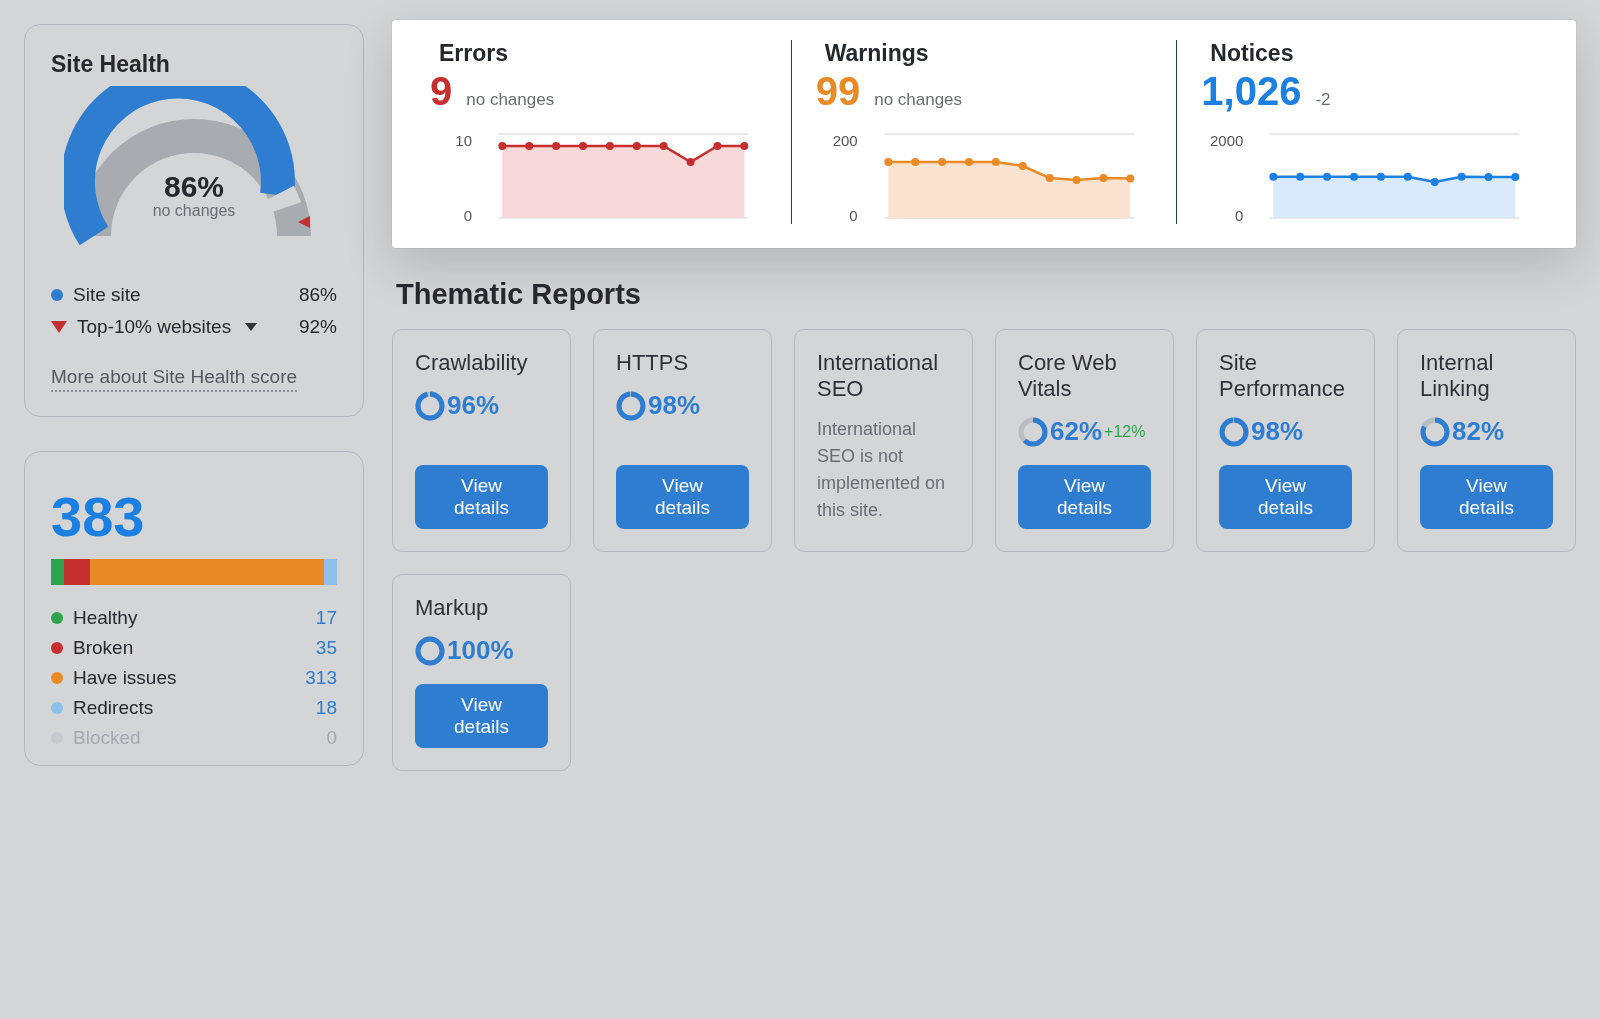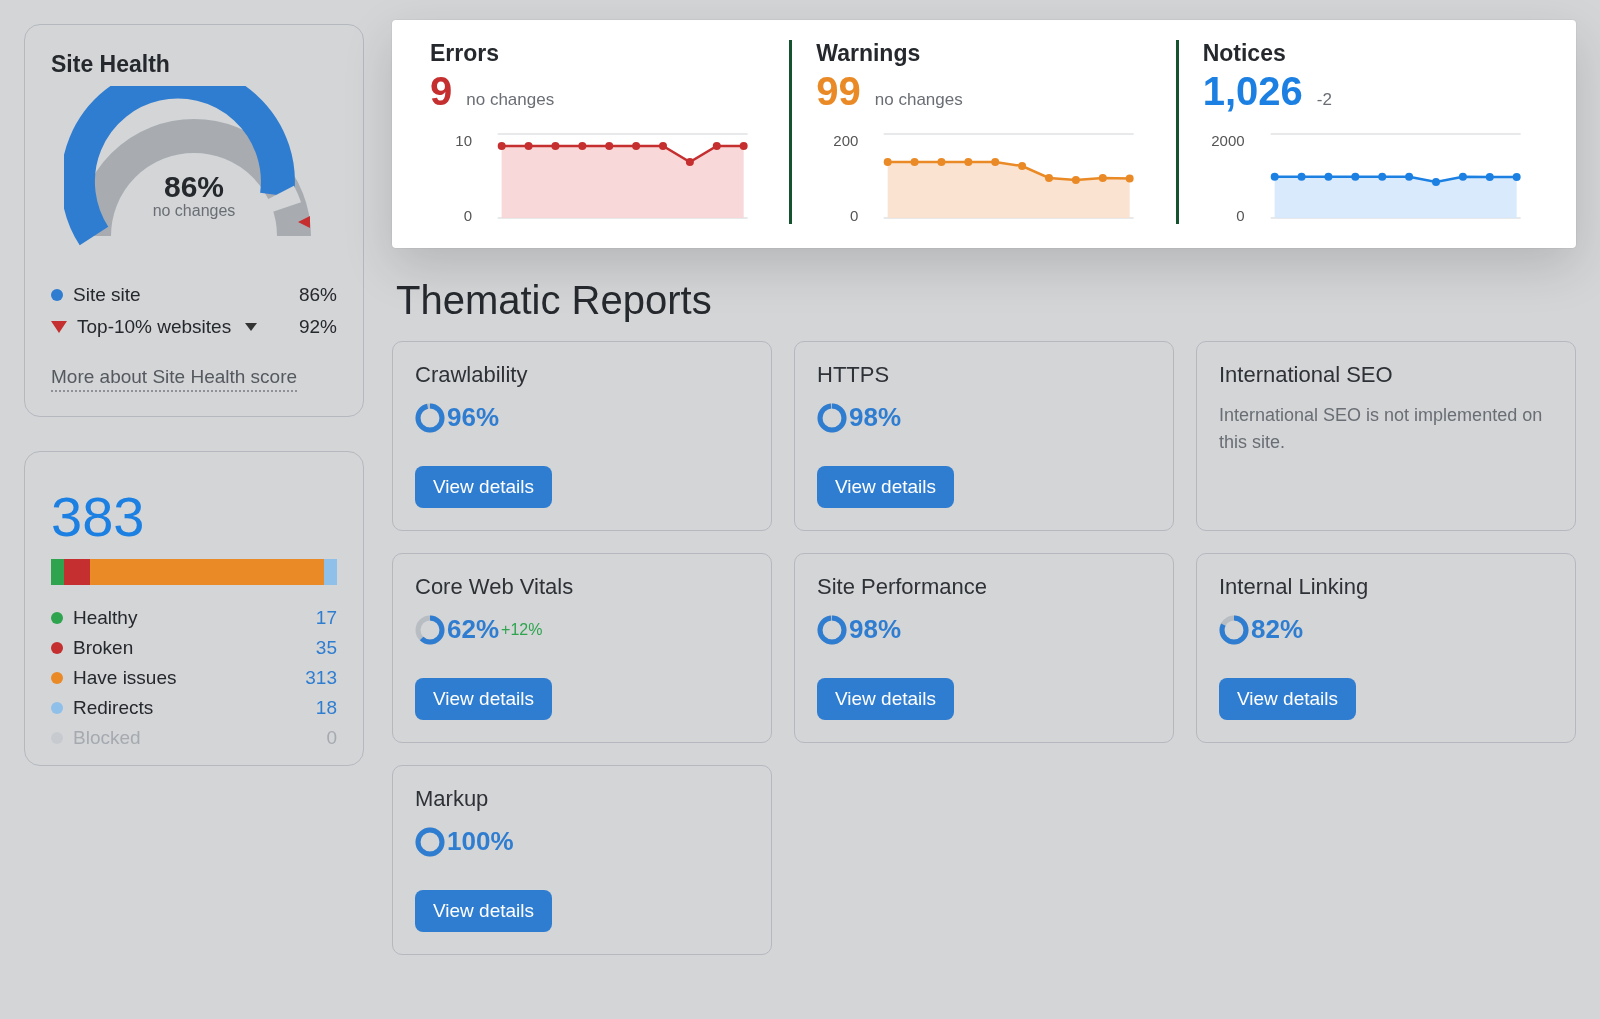--- a/index.html
+++ b/index.html
@@ -41,43 +41,43 @@
   .gauge-sub{font-size:16px;color:#6a6e74;margin-top:-2px;}
   .legend{margin-top:28px;}
   .legend-row{display:flex;align-items:center;justify-content:space-between;font-size:19px;margin:10px 0;}
   .legend-left{display:flex;align-items:center;gap:10px;}
   .dot{width:12px;height:12px;border-radius:50%;display:inline-block;}
   .tri-down{width:0;height:0;border-left:8px solid transparent;border-right:8px solid transparent;border-top:12px solid #c52f2f;display:inline-block;}
   .chev-down{width:0;height:0;border-left:6px solid transparent;border-right:6px solid transparent;border-top:8px solid #333;display:inline-block;margin-left:4px;}
   .more-link{margin-top:18px;display:inline-block;font-size:19px;color:#55595f;border-bottom:2px dotted #8d9197;padding-bottom:2px;cursor:pointer;}
 
   
-  .big-num{font-size:56px;font-weight:400;color:var(--blue-strong);margin:6px 0 10px;}
+  .big-num{font-size:56px;font-weight:700;color:var(--blue-strong);margin:6px 0 10px;}
   .stack-bar{height:26px;display:flex;border-radius:0;overflow:hidden;margin-bottom:22px;}
   .seg{height:100%;}
   .crawl-row{display:flex;align-items:center;justify-content:space-between;font-size:19px;margin:8px 0;}
   .crawl-row .val{color:var(--blue);}
   .crawl-row.fade{color:#a6aab0;gap:28px;}
   .crawl-row.fade .val{color:#a6aab0;}
 
   
   .issue-strip{background:#ffffff;border-radius:4px;display:flex;padding:20px 14px 24px 14px;margin-top:-4px;margin-bottom:28px;box-shadow:0 0 0 1px rgba(0,0,0,.03),0 18px 50px rgba(0,0,0,.15);}
-  .issue-col{flex:1;padding:0 24px;border-left:3px solid #14532d;}
+  .issue-col{flex:1;padding:0 24px;border-left:1px solid #14532d;}
   .issue-col:first-child{border-left:none;}
-  .issue-col h3{margin:0 0 2px 0;font-size:23px;font-weight:700;}
+  .issue-col h3{margin:0 0 2px 9px;font-size:23px;font-weight:700;}
   .issue-val-row{display:flex;align-items:baseline;gap:14px;}
   .issue-val{font-size:40px;font-weight:700;}
   .issue-sub{font-size:17px;color:#6a6e74;}
   .spark-wrap{margin-top:18px;display:flex;align-items:center;gap:8px;}
   .spark-ylabels{display:flex;flex-direction:column;justify-content:space-between;font-size:15px;color:#555;height:92px;text-align:right;min-width:42px;}
   .spark{height:92px;flex:1;}
 
   
-  .section-title{font-size:40px;font-weight:400;margin:2px 0 18px 4px;}
-  .report-grid{display:grid;grid-template-columns:repeat(3,1fr);gap:22px;}
+  .section-title{font-size:29px;font-weight:700;margin:2px 0 18px 4px;}
+  .report-grid{display:grid;grid-template-columns:repeat(6,1fr);gap:22px;}
   .report{border:1px solid var(--panel-border);border-radius:10px;padding:20px 22px 22px 22px;background:var(--bg);min-height:190px;display:flex;flex-direction:column;}
   .report h3{margin:0 0 14px 0;font-size:22px;font-weight:500;color:#2e3136;}
   .score-row{display:flex;align-items:center;gap:2px;margin-bottom:18px;}
   .score-pct{font-size:26px;font-weight:700;color:var(--blue);}
   .score-delta{font-size:16px;color:#2ea44f;}
   .report .note{color:#6a6e74;font-size:18px;line-height:1.5;}
   .btn{background:var(--btn);color:#fff;border:none;border-radius:8px;padding:10px 18px;font-size:19px;cursor:pointer;margin-top:auto;align-self:flex-start;}
   .ring{width:30px;height:30px;}
 </style>
 </head>

